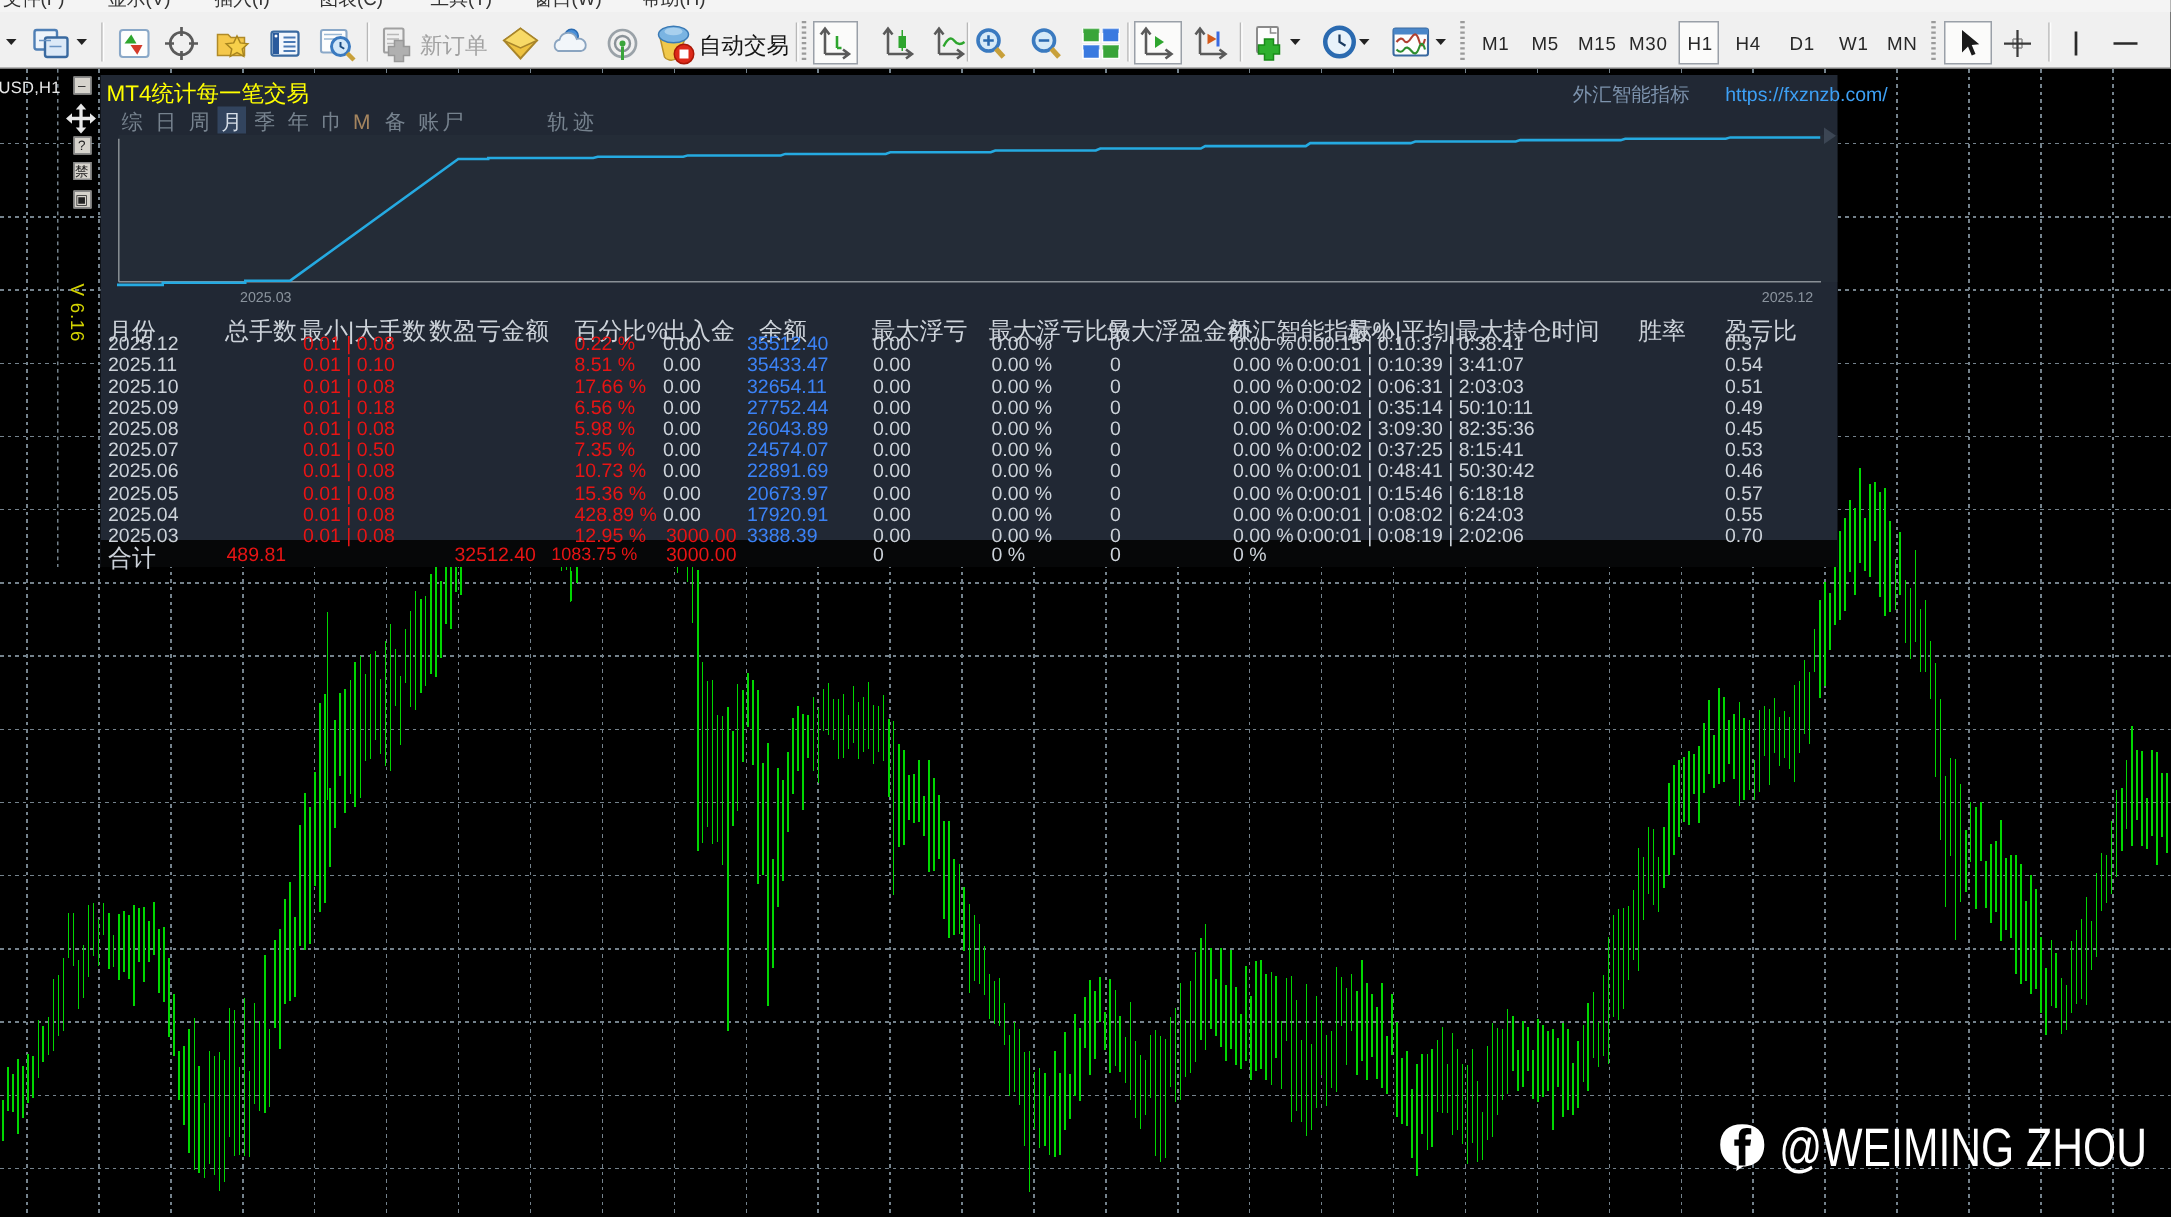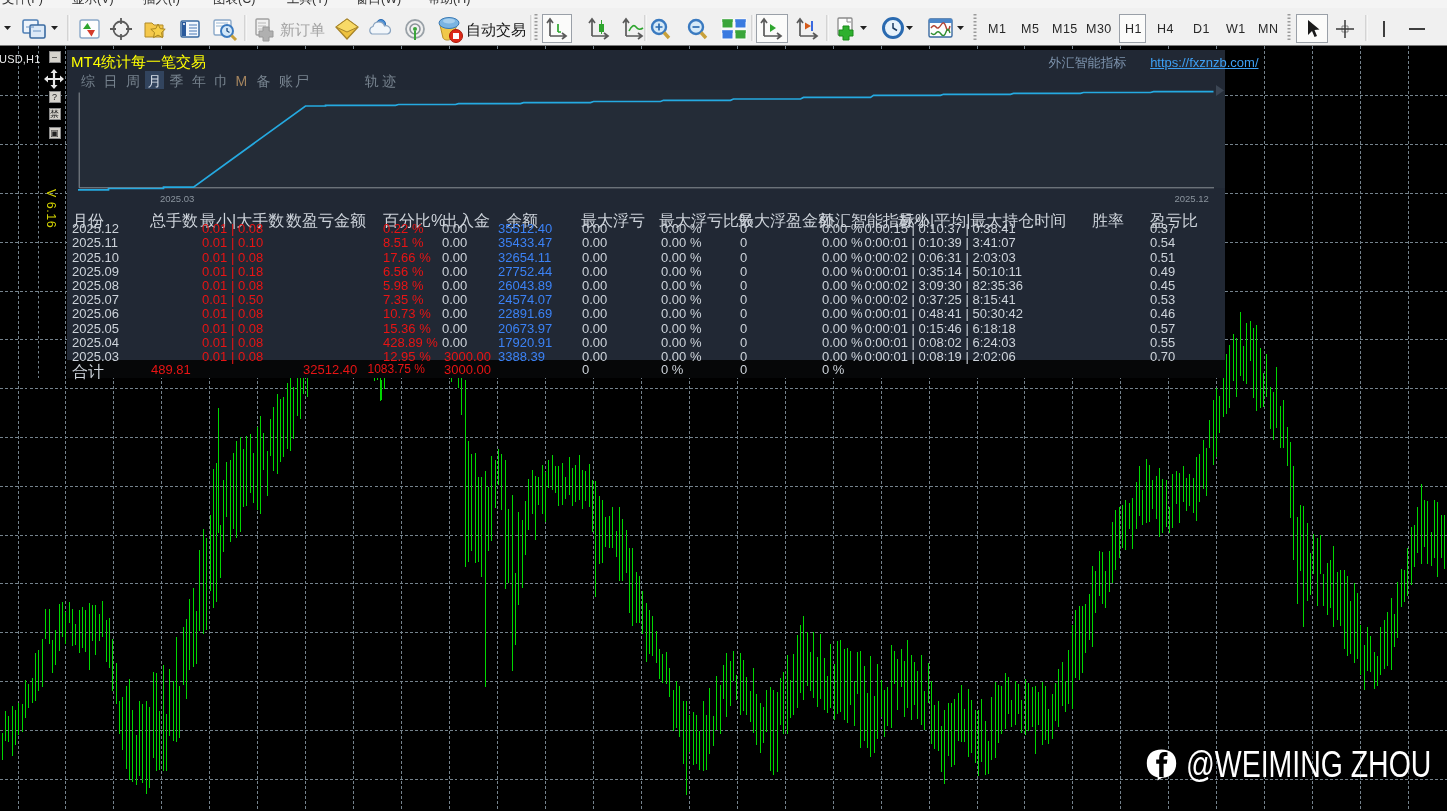--- a/index.html
+++ b/index.html
@@ -2,21 +2,21 @@
 <html><head><meta charset="utf-8"><style>
 * {margin:0;padding:0;box-sizing:border-box}
 html,body {width:1447px;height:811px;overflow:hidden;background:#000;font-family:"Liberation Sans",sans-serif}
 #root {position:absolute;left:0;top:0;width:1447px;height:811px}
 #chartsvg {position:absolute;left:0;top:0}
 #toolbar {position:absolute;left:0;top:0;width:1447px;height:46px;background:#f0f0f0;border-bottom:1px solid #7a7a7a}
 #menurow {position:absolute;left:0;top:0;width:1447px;height:8px;overflow:hidden;background:#f4f4f4}
 #panel {position:absolute;left:66.5px;top:49.8px;width:1158px;height:328px;background:#212834}
 #ptitle {position:absolute;left:4.5px;top:3.5px;font-size:15px;color:#ffff00;white-space:nowrap}
 #plink {position:absolute;left:982px;top:4px;font-size:13px;color:#7d93ad;white-space:nowrap}
-#plink a {color:#3da0f5;text-decoration:underline;margin-left:20px}
+#plink a {color:#3da0f5;margin-left:20px}
 .tab {position:absolute;top:23.5px;font-size:14px;color:#76828e}
 #seltab {position:absolute;left:78.5px;top:21.5px;width:19px;height:18px;background:#32445e}
 #seltabt {position:absolute;left:81px;top:23.5px;font-size:14px;color:#d6dee8}
 .th {position:absolute;top:161px;font-size:16px;color:#cdd3da;white-space:nowrap;letter-spacing:0px}
 .tc {position:absolute;top:172.4px;font-size:13px;line-height:14.18px;white-space:nowrap}
 .tt {position:absolute;top:312.5px;white-space:nowrap}
 #totbg {position:absolute;left:0;top:310.5px;width:1158px;height:17.5px;background:#060708}
 #eqlab1 {position:absolute;left:93.5px;top:143px;font-size:9.5px;color:#8b949e}
 #eqlab2 {position:absolute;left:1108px;top:143px;font-size:9.5px;color:#8b949e}
 #usdh1 {position:absolute;left:-1px;top:53px;font-size:11px;color:#e8e8e8;letter-spacing:0.2px}

